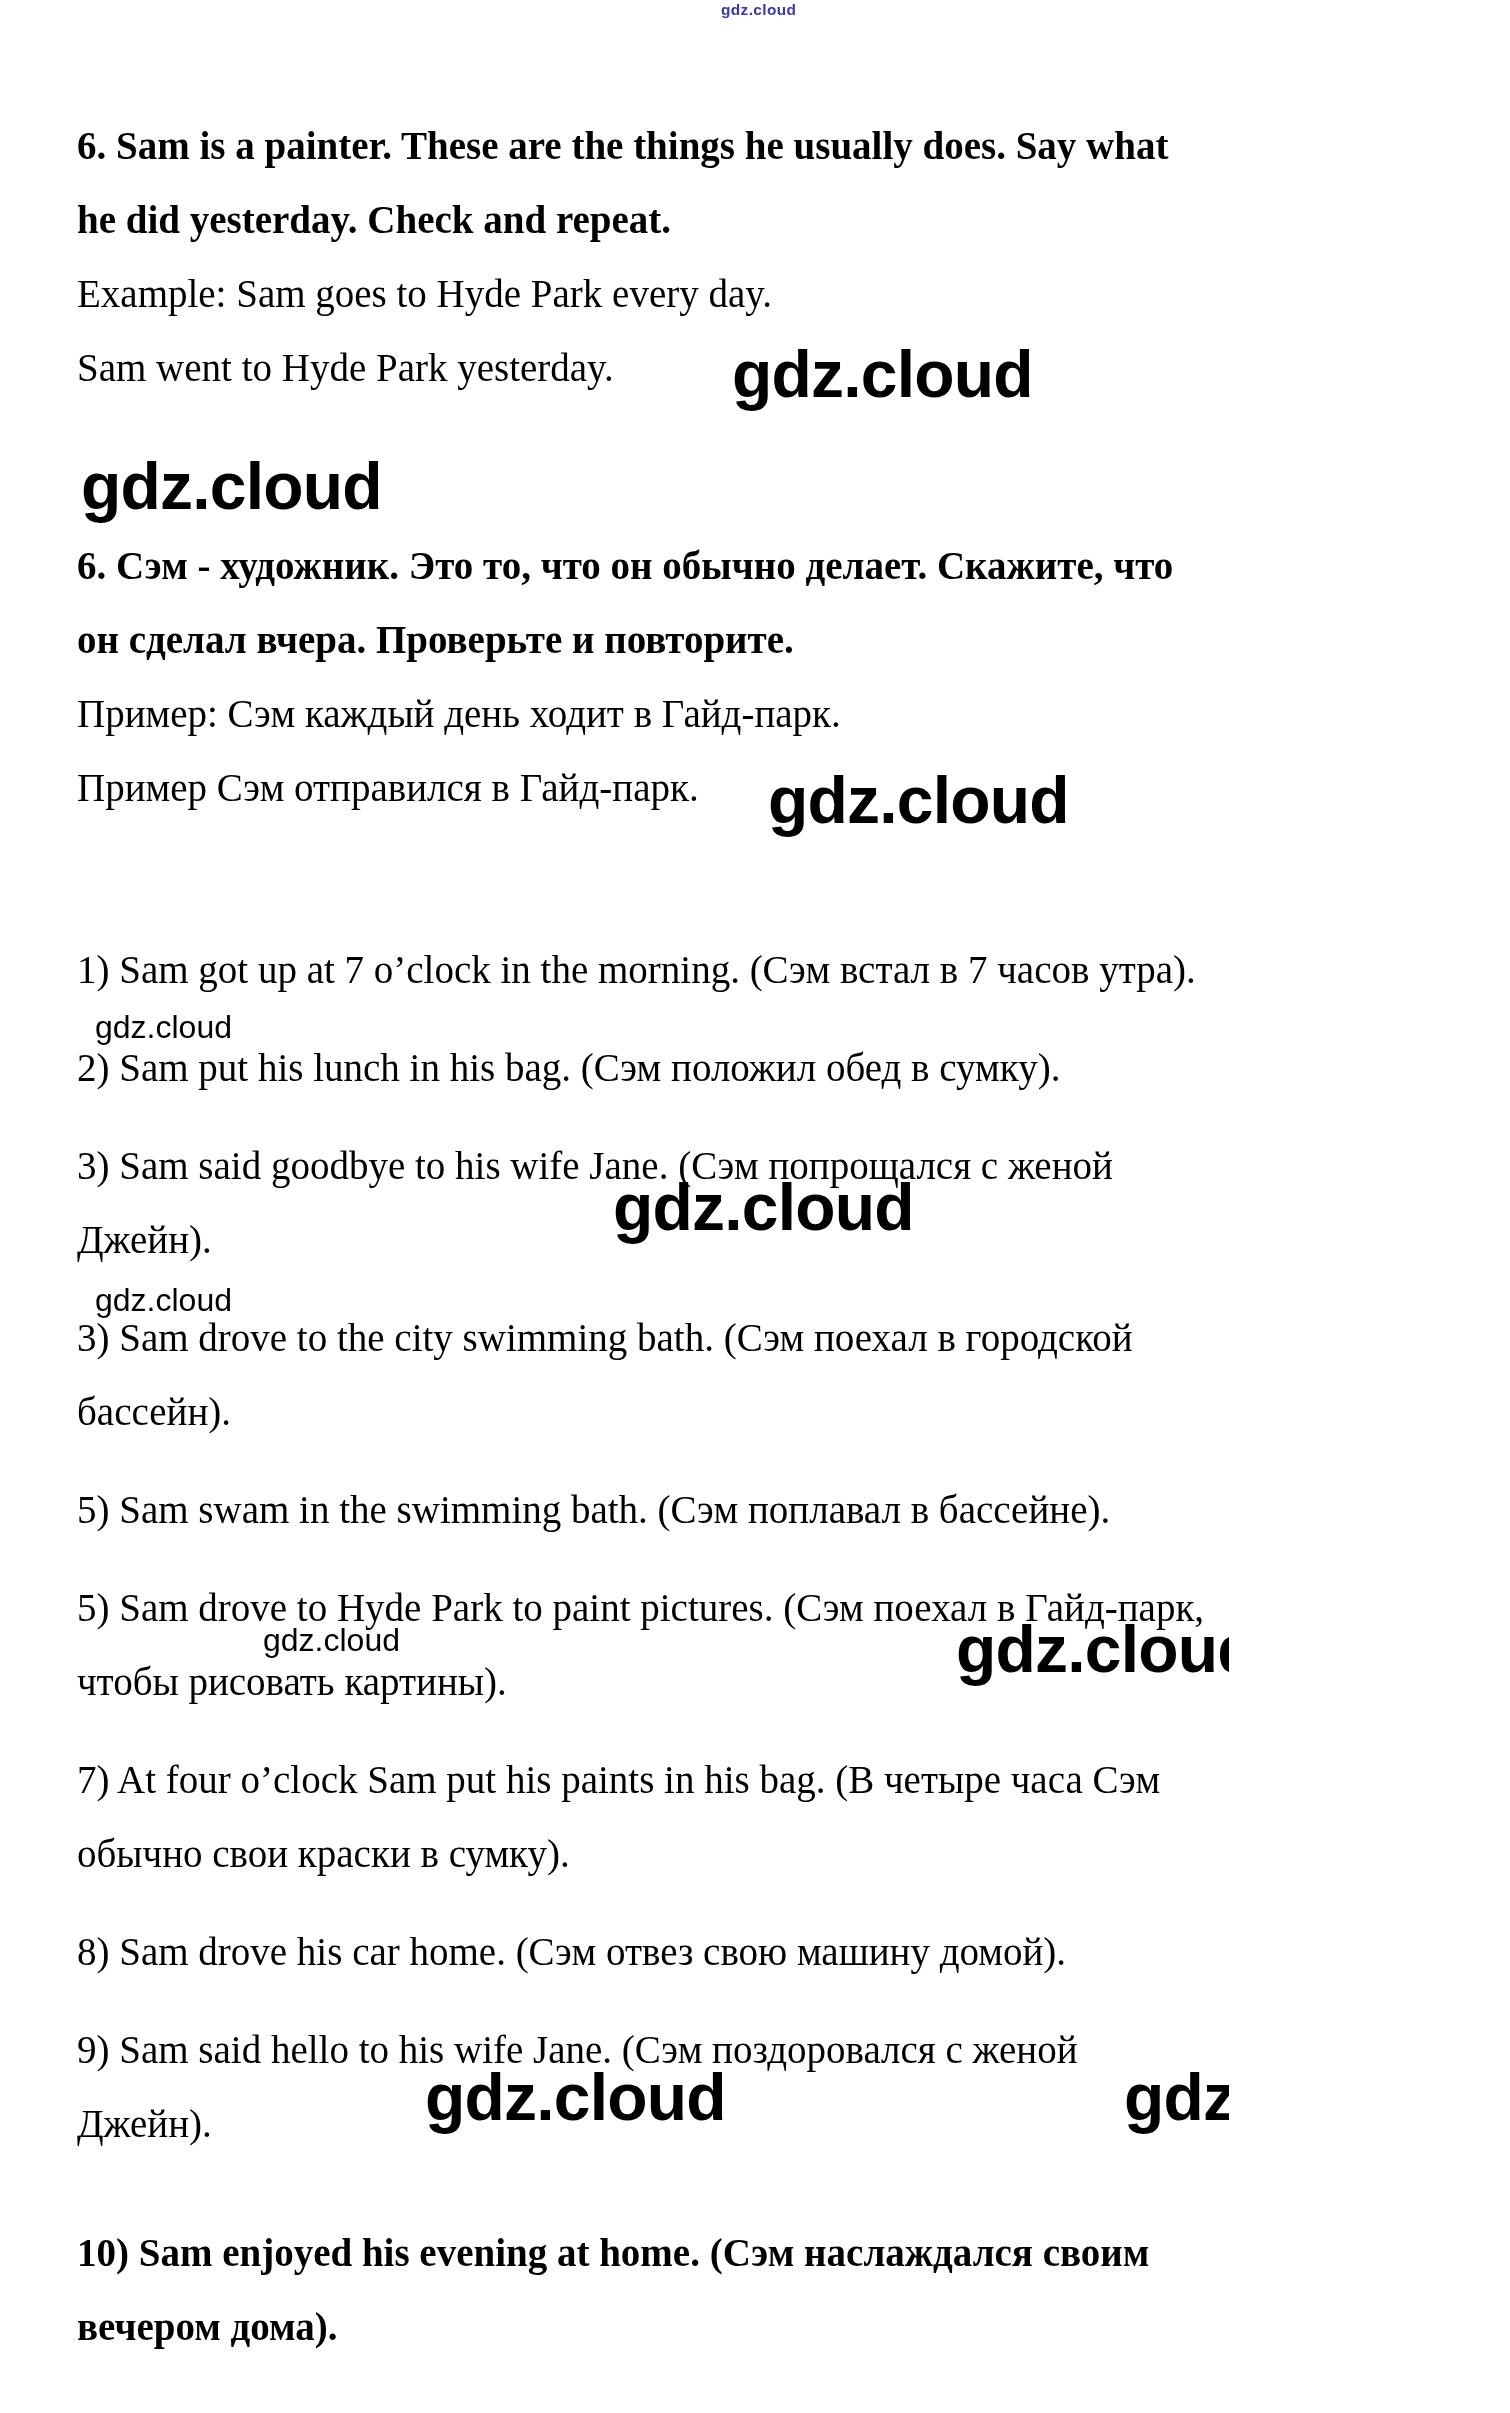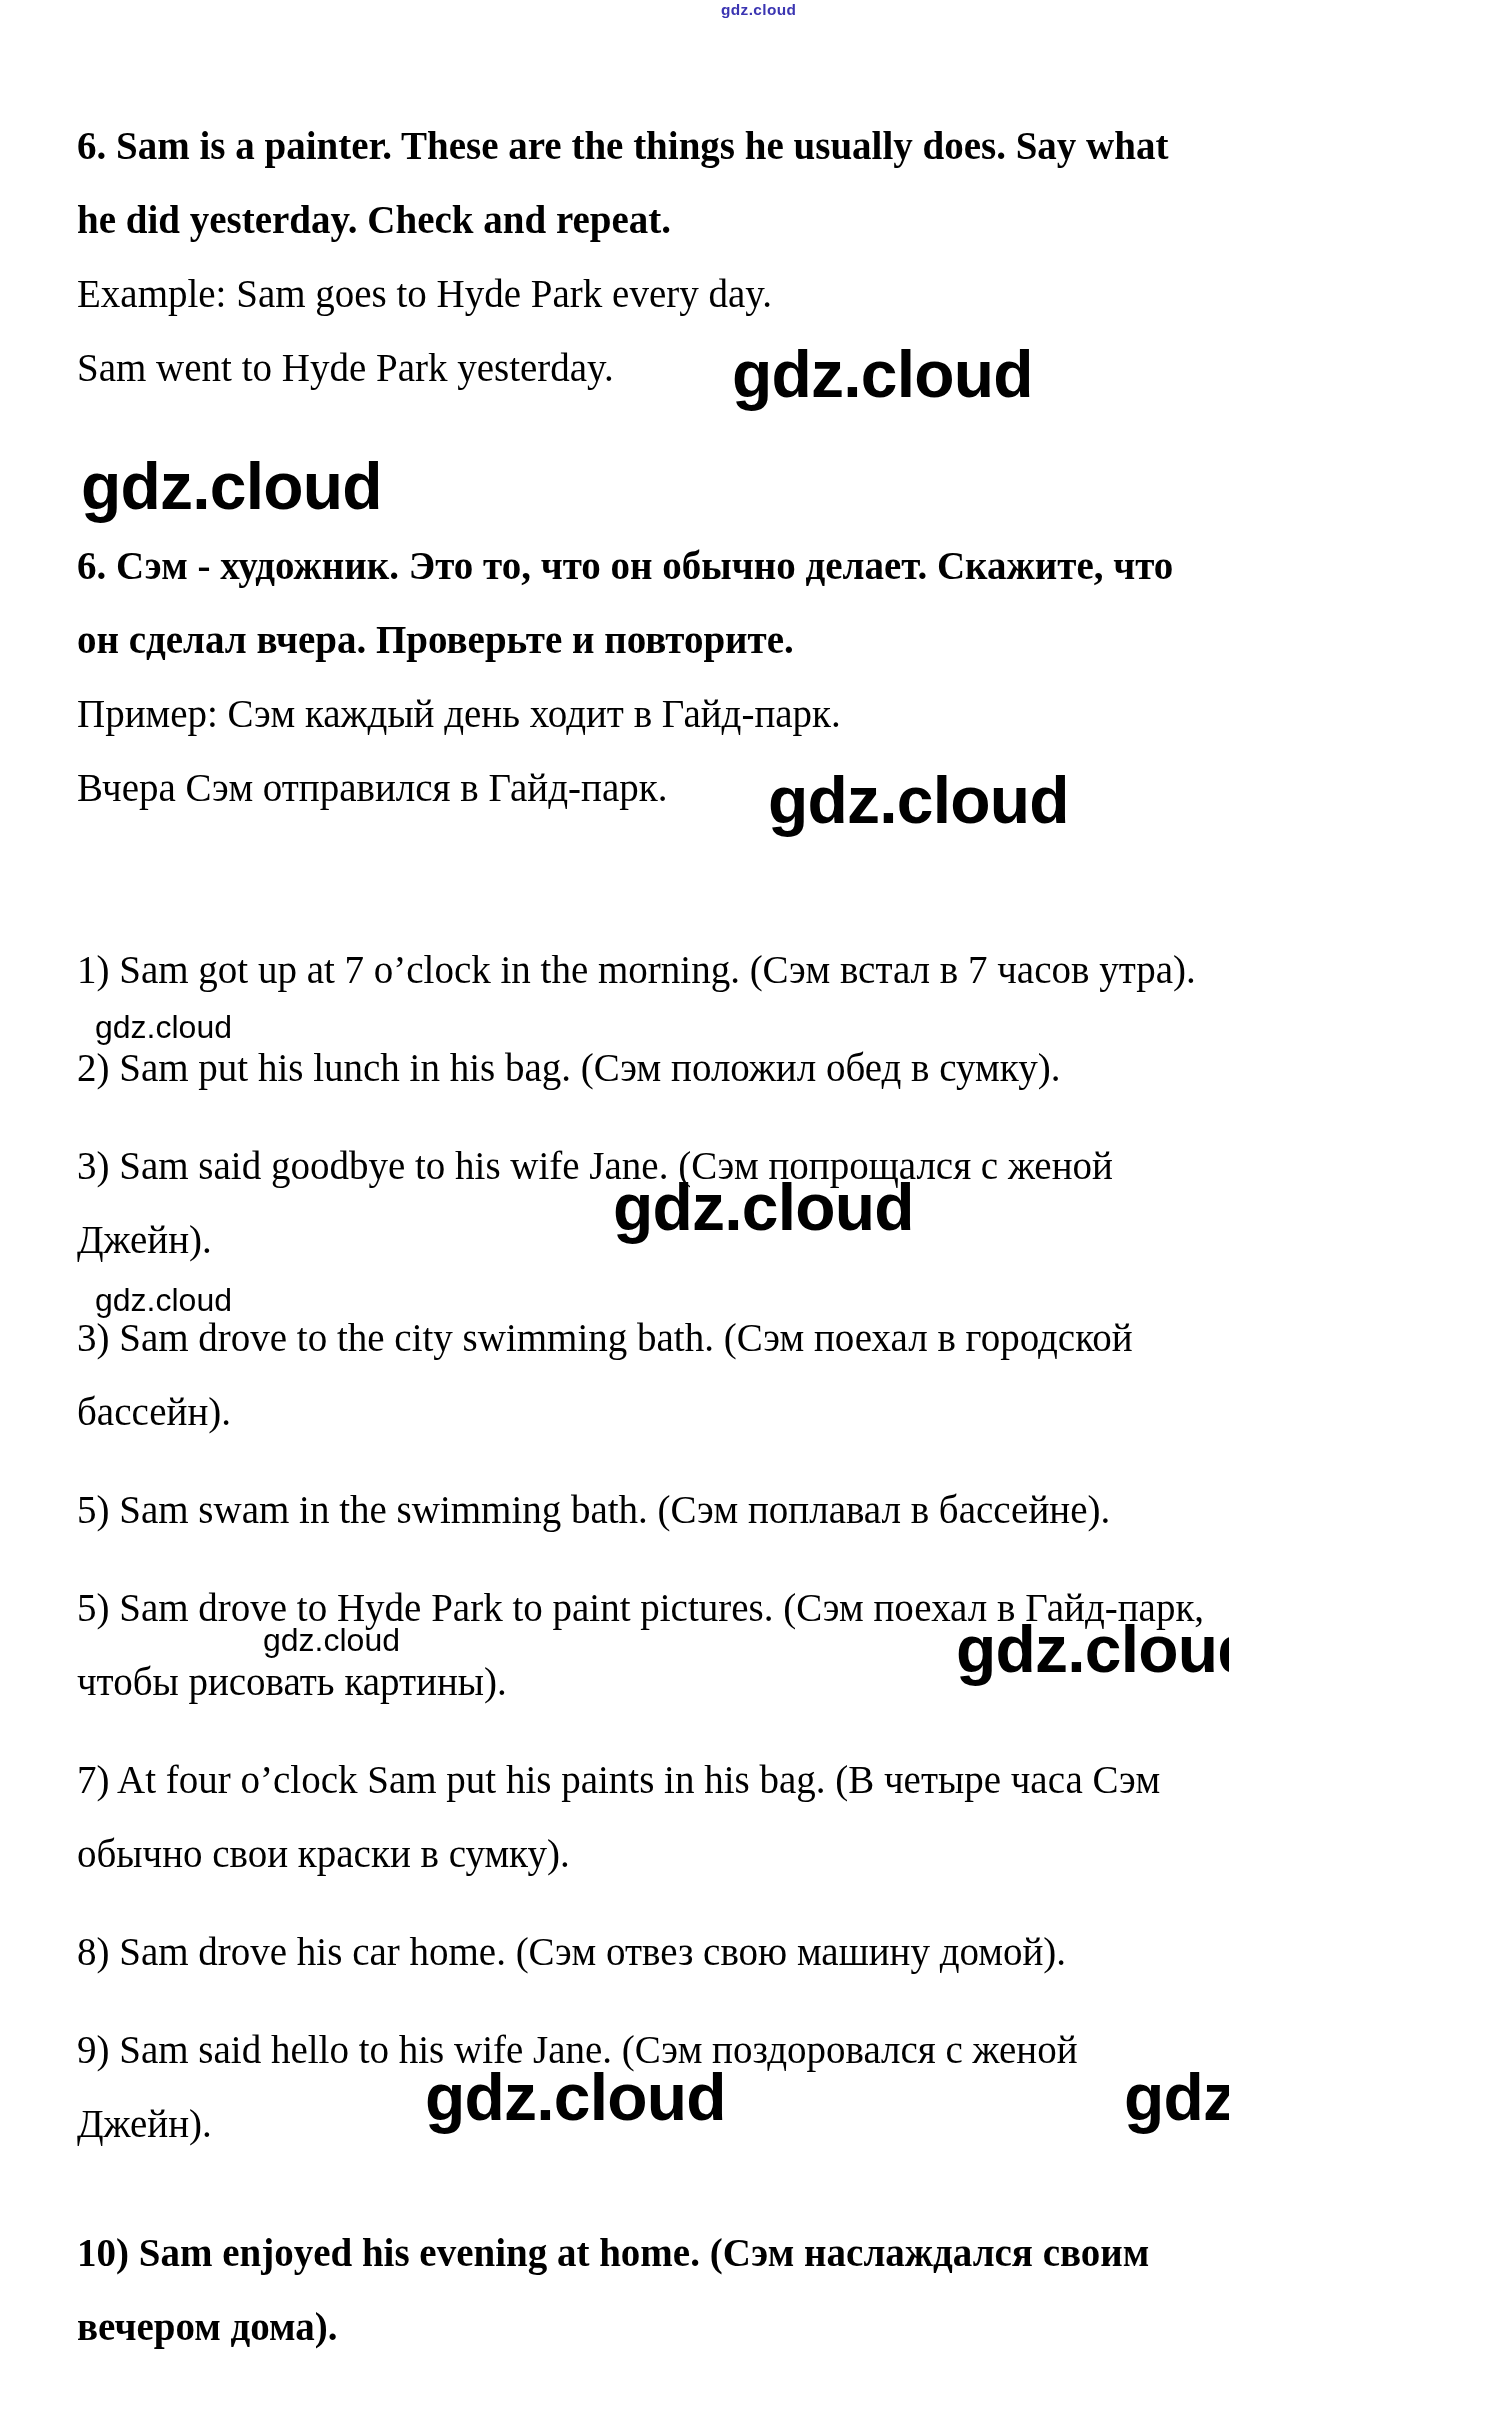--- a/index.html
+++ b/index.html
@@ -98,21 +98,21 @@
       <div class="line">Sam went to Hyde Park yesterday.</div>
     </div>
 
     <div class="block-ru">
       <div class="line bold">6. Сэм - художник. Это то, что он обычно делает. Скажите, что</div>
       <div class="line bold">он сделал вчера. Проверьте и повторите.</div>
     </div>
 
     <div>
       <div class="line">Пример: Сэм каждый день ходит в Гайд-парк.</div>
-      <div class="line">Вчера Сэм отправился в Гайд-парк.</div>
+      <div class="line">Пример Сэм отправился в Гайд-парк.</div>
     </div>
 
     <div>
 
       <div class="item item-first">
         <div class="line">1) Sam got up at 7 o’clock in the morning. (Сэм встал в 7 часов утра).</div>
       </div>
 
       <div class="item">
         <div class="line">2) Sam put his lunch in his bag. (Сэм положил обед в сумку).</div>

